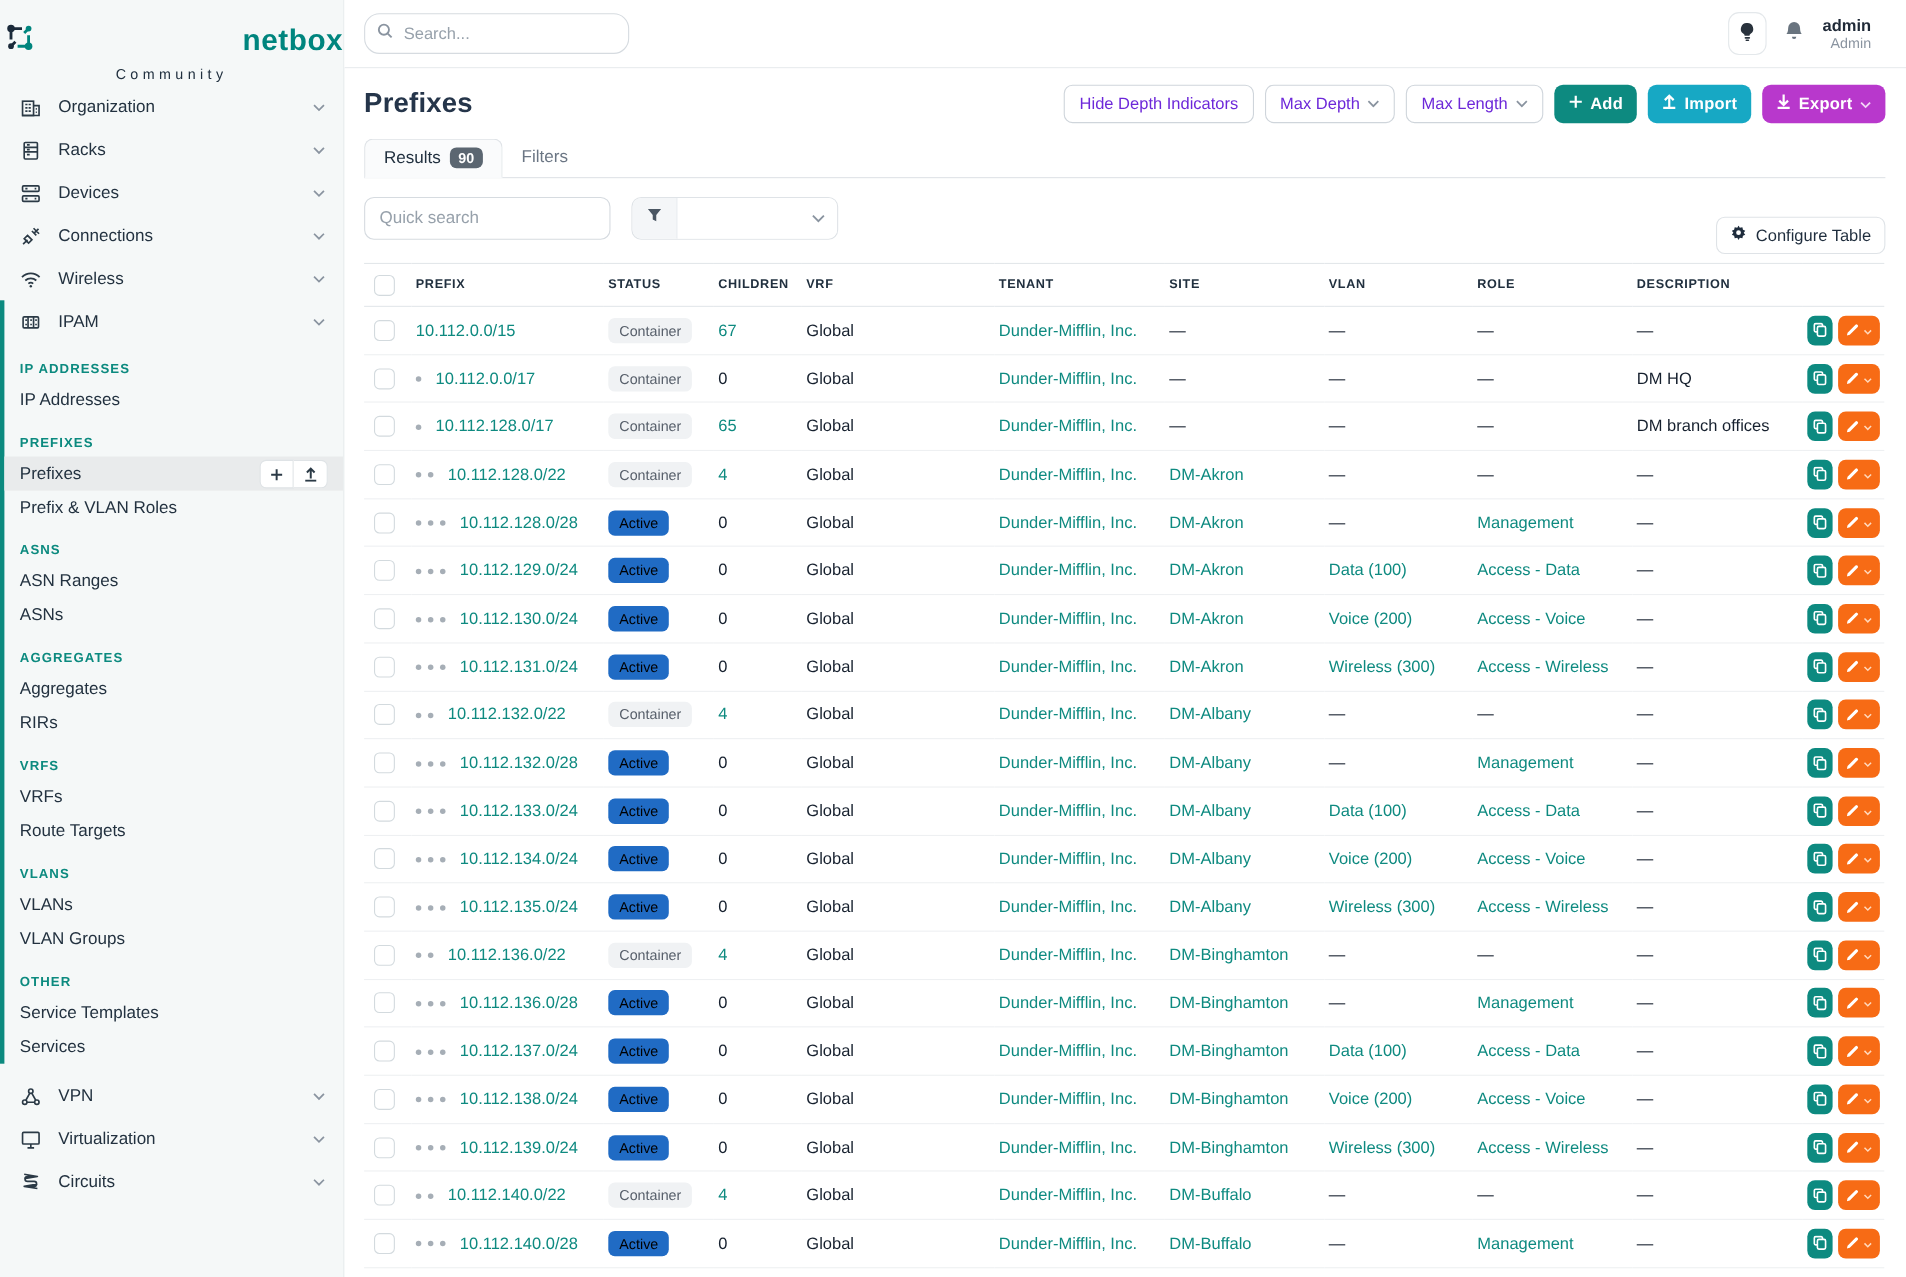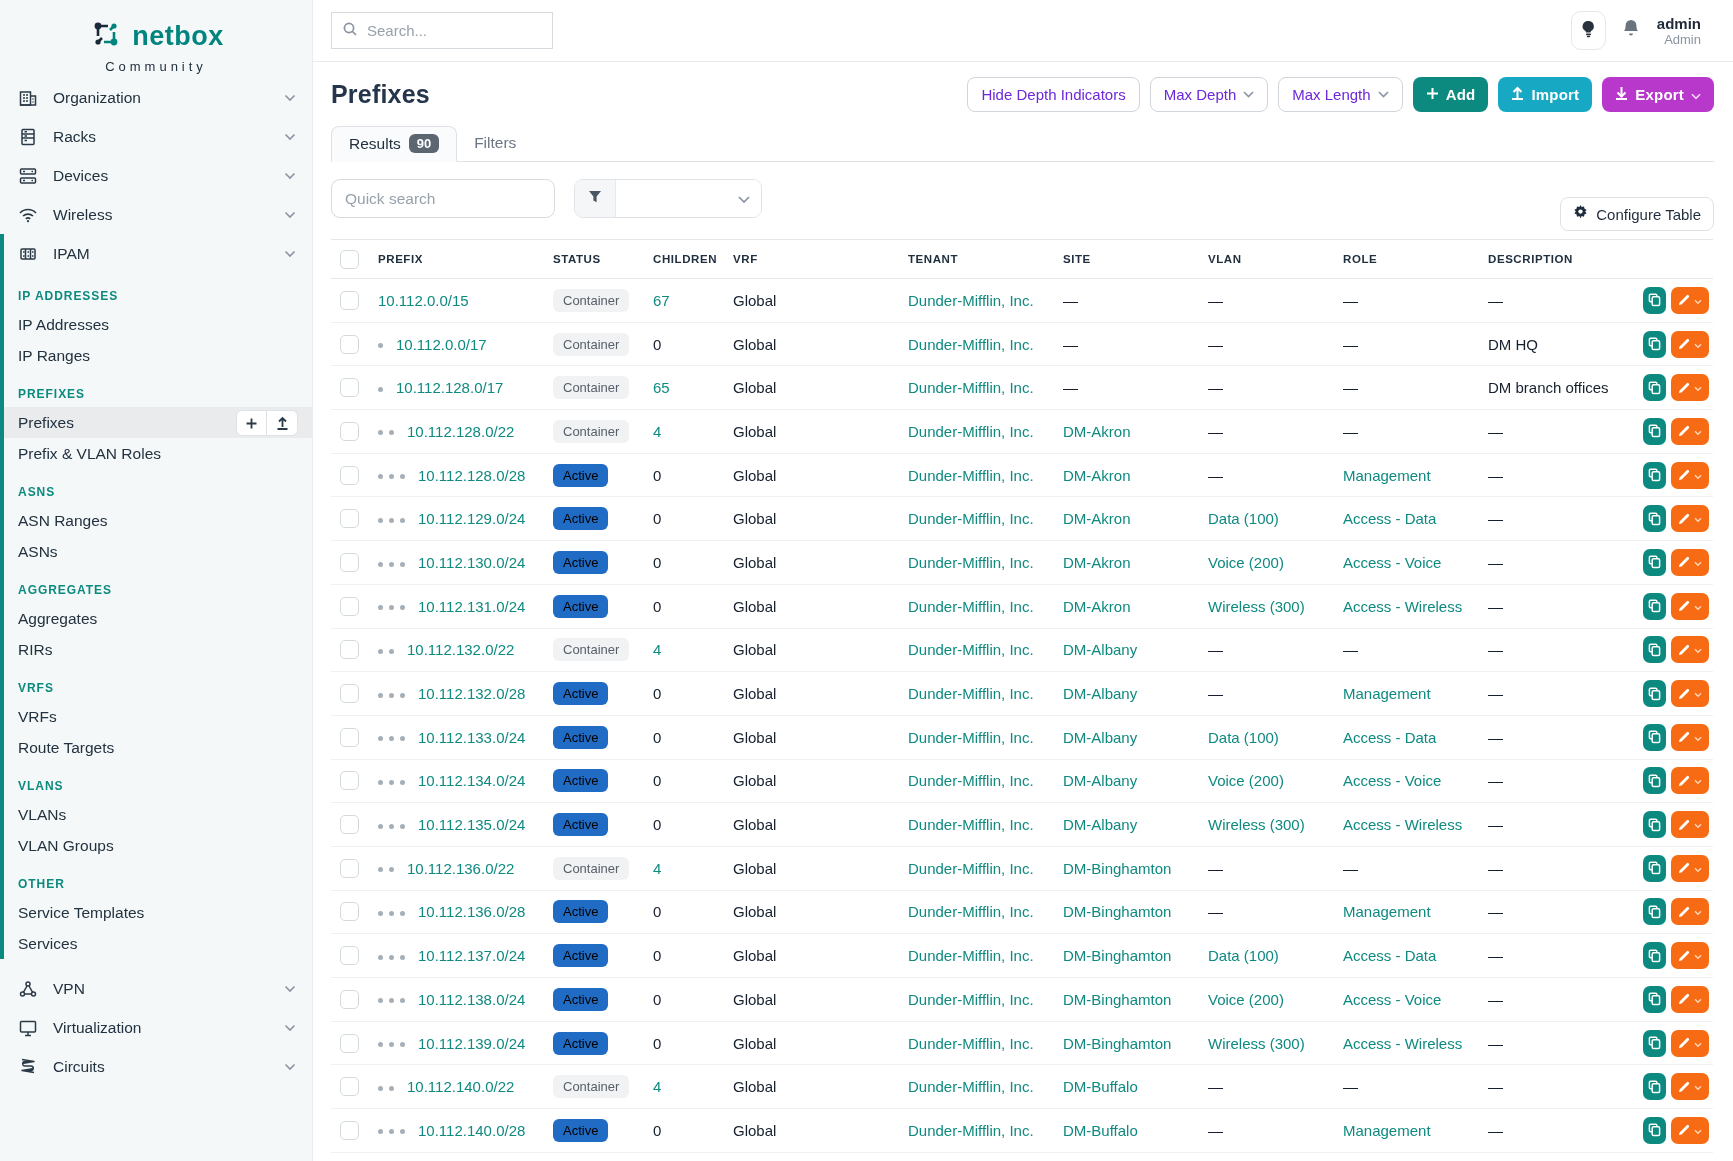--- a/index.html
+++ b/index.html
@@ -4,21 +4,21 @@
 <style>
   * { margin:0; padding:0; box-sizing:border-box; }
   html,body { width:1733px; height:1161px; overflow:hidden; background:#fff;
     font-family:"Liberation Sans", sans-serif; color:#1c2b3a; }
   .app { display:flex; width:1733px; height:1161px; }
 
   
   .sidebar { width:313px; min-width:313px; height:100%; background:#f5f8f8;
     border-right:1px solid #e9edee; overflow:hidden; }
   .brand { text-align:center; padding-top:16px; height:78px; }
-  .brand-row { display:flex; align-items:center; justify-content:center; gap:8px; }
+  .brand-row { display:flex; align-items:center; justify-content:space-between; gap:8px; }
   .brand-name { font-size:27px; font-weight:bold; color:#00857e; letter-spacing:.5px; }
   .brand-sub { font-size:13px; letter-spacing:4px; color:#21303f; margin-top:3px; }
   .nav-item { display:flex; align-items:center; height:39px; padding:0 16px 0 18px;
     font-size:15.5px; color:#233240; cursor:pointer; }
   .nav-item .mi { width:20px; height:20px; margin-right:15px; color:#2b3a46; flex:none; display:flex; }
   .nav-item .lbl { flex:1; }
   .nav-item .chev { color:#8a94a0; display:flex; }
   .ipam-block { border-left:4px solid #0c8a7f; }
   .ipam-block .nav-item { padding-left:14px; }
   .sec-head { font-size:12px; font-weight:bold; letter-spacing:.08em; color:#0c8a7f;
@@ -30,21 +30,21 @@
   .mini-btn { width:31px; height:26px; background:#fff; border:1px solid #dfe3e6;
     display:flex; align-items:center; justify-content:center; color:#2b3a46; cursor:pointer; }
   .mini-btn:first-child { border-radius:6px 0 0 6px; }
   .mini-btn:last-child { border-radius:0 6px 6px 0; border-left:none; }
   .menu-bottom { margin-top:10px; }
 
   
   .main { flex:1; display:flex; flex-direction:column; overflow:hidden; }
   .topbar { height:62px; min-height:62px; display:flex; align-items:center;
     border-bottom:1px solid #e8ebee; padding:0 32px 0 18px; background:#fff; }
-  .search-box { width:222px; height:37px; border:1px solid #d6dbe0; border-radius:0;
+  .search-box { width:241px; height:37px; border:1px solid #d6dbe0; border-radius:14px;
     display:flex; align-items:center; padding:0 10px; color:#8a94a0; background:#fff; }
   .search-box input { border:none; outline:none; font-size:15px; width:160px;
     margin-left:9px; font-family:inherit; color:#233240; }
   .search-box input::placeholder { color:#97a1ab; }
   .top-spacer { flex:1; }
   .theme-btn { width:35px; height:39px; border:1px solid #e4e8eb; border-radius:10px;
     background:#fff; display:flex; align-items:center; justify-content:center; color:#29323c; cursor:pointer; }
   .bell { margin-left:15px; color:#69747f; display:flex; cursor:pointer; }
   .user { margin-left:16px; text-align:right; cursor:pointer; }
   .user .u1 { font-size:15px; font-weight:bold; color:#1f2937; }
@@ -173,20 +173,33 @@
             </span>
             <span class="lbl">Devices</span>
             <span class="chev" style="display: flex;">
               <svg width="12" height="8" viewBox="0 0 12 8" fill="none" stroke="currentColor" stroke-width="1.6">
                 <path d="M1.5 1.5 L6 6 L10.5 1.5"></path>
               </svg>
             </span>
           </div>
           <div class="nav-item">
             <span class="mi" style="display: flex;">
+              <svg width="20" height="20" viewBox="0 0 20 20" fill="none" stroke="currentColor" stroke-width="1.5">
+                <path d="M3 17 L7 13 M7 9 L11 13 L8 16 L4 12 Z M13 7 L17 3 M11 5 L15 9 M12.5 2.5 L17.5 7.5"></path>
+              </svg>
+            </span>
+            <span class="lbl">Connections</span>
+            <span class="chev" style="display: flex;">
+              <svg width="12" height="8" viewBox="0 0 12 8" fill="none" stroke="currentColor" stroke-width="1.6">
+                <path d="M1.5 1.5 L6 6 L10.5 1.5"></path>
+              </svg>
+            </span>
+          </div>
+          <div class="nav-item">
+            <span class="mi" style="display: flex;">
               <svg width="20" height="20" viewBox="0 0 20 20" fill="none" stroke="currentColor" stroke-width="1.6">
                 <path d="M2 8 a11 11 0 0 1 16 0 M5 11 a7.5 7.5 0 0 1 10 0 M7.8 13.8 a3.5 3.5 0 0 1 4.4 0"></path>
                 <circle cx="10" cy="16.2" r="1.1" fill="currentColor" stroke="none"></circle>
               </svg>
             </span>
             <span class="lbl">Wireless</span>
             <span class="chev" style="display: flex;">
               <svg width="12" height="8" viewBox="0 0 12 8" fill="none" stroke="currentColor" stroke-width="1.6">
                 <path d="M1.5 1.5 L6 6 L10.5 1.5"></path>
               </svg>
@@ -207,23 +220,20 @@
                 <svg width="12" height="8" viewBox="0 0 12 8" fill="none" stroke="currentColor" stroke-width="1.6">
                   <path d="M1.5 1.5 L6 6 L10.5 1.5"></path>
                 </svg>
               </span>
             </div>
           </div>
         <div id="ipam-sections">
             <div class="sec-head">IP ADDRESSES</div>
             <div class="sec-item">
               <span>IP Addresses</span>
-            </div>
-            <div class="sec-item">
-              <span>IP Ranges</span>
             </div>
             <div class="sec-head">PREFIXES</div>
             <div class="sec-item active">
               <span>Prefixes</span>
               <span class="mini-group">
                 <button class="mini-btn">
                   <span style="display: flex;">
                     <svg width="13" height="13" viewBox="0 0 13 13" stroke="currentColor" stroke-width="1.8" fill="none">
                       <path d="M6.5 1.5 V11.5 M1.5 6.5 H11.5"></path>
                     </svg>

